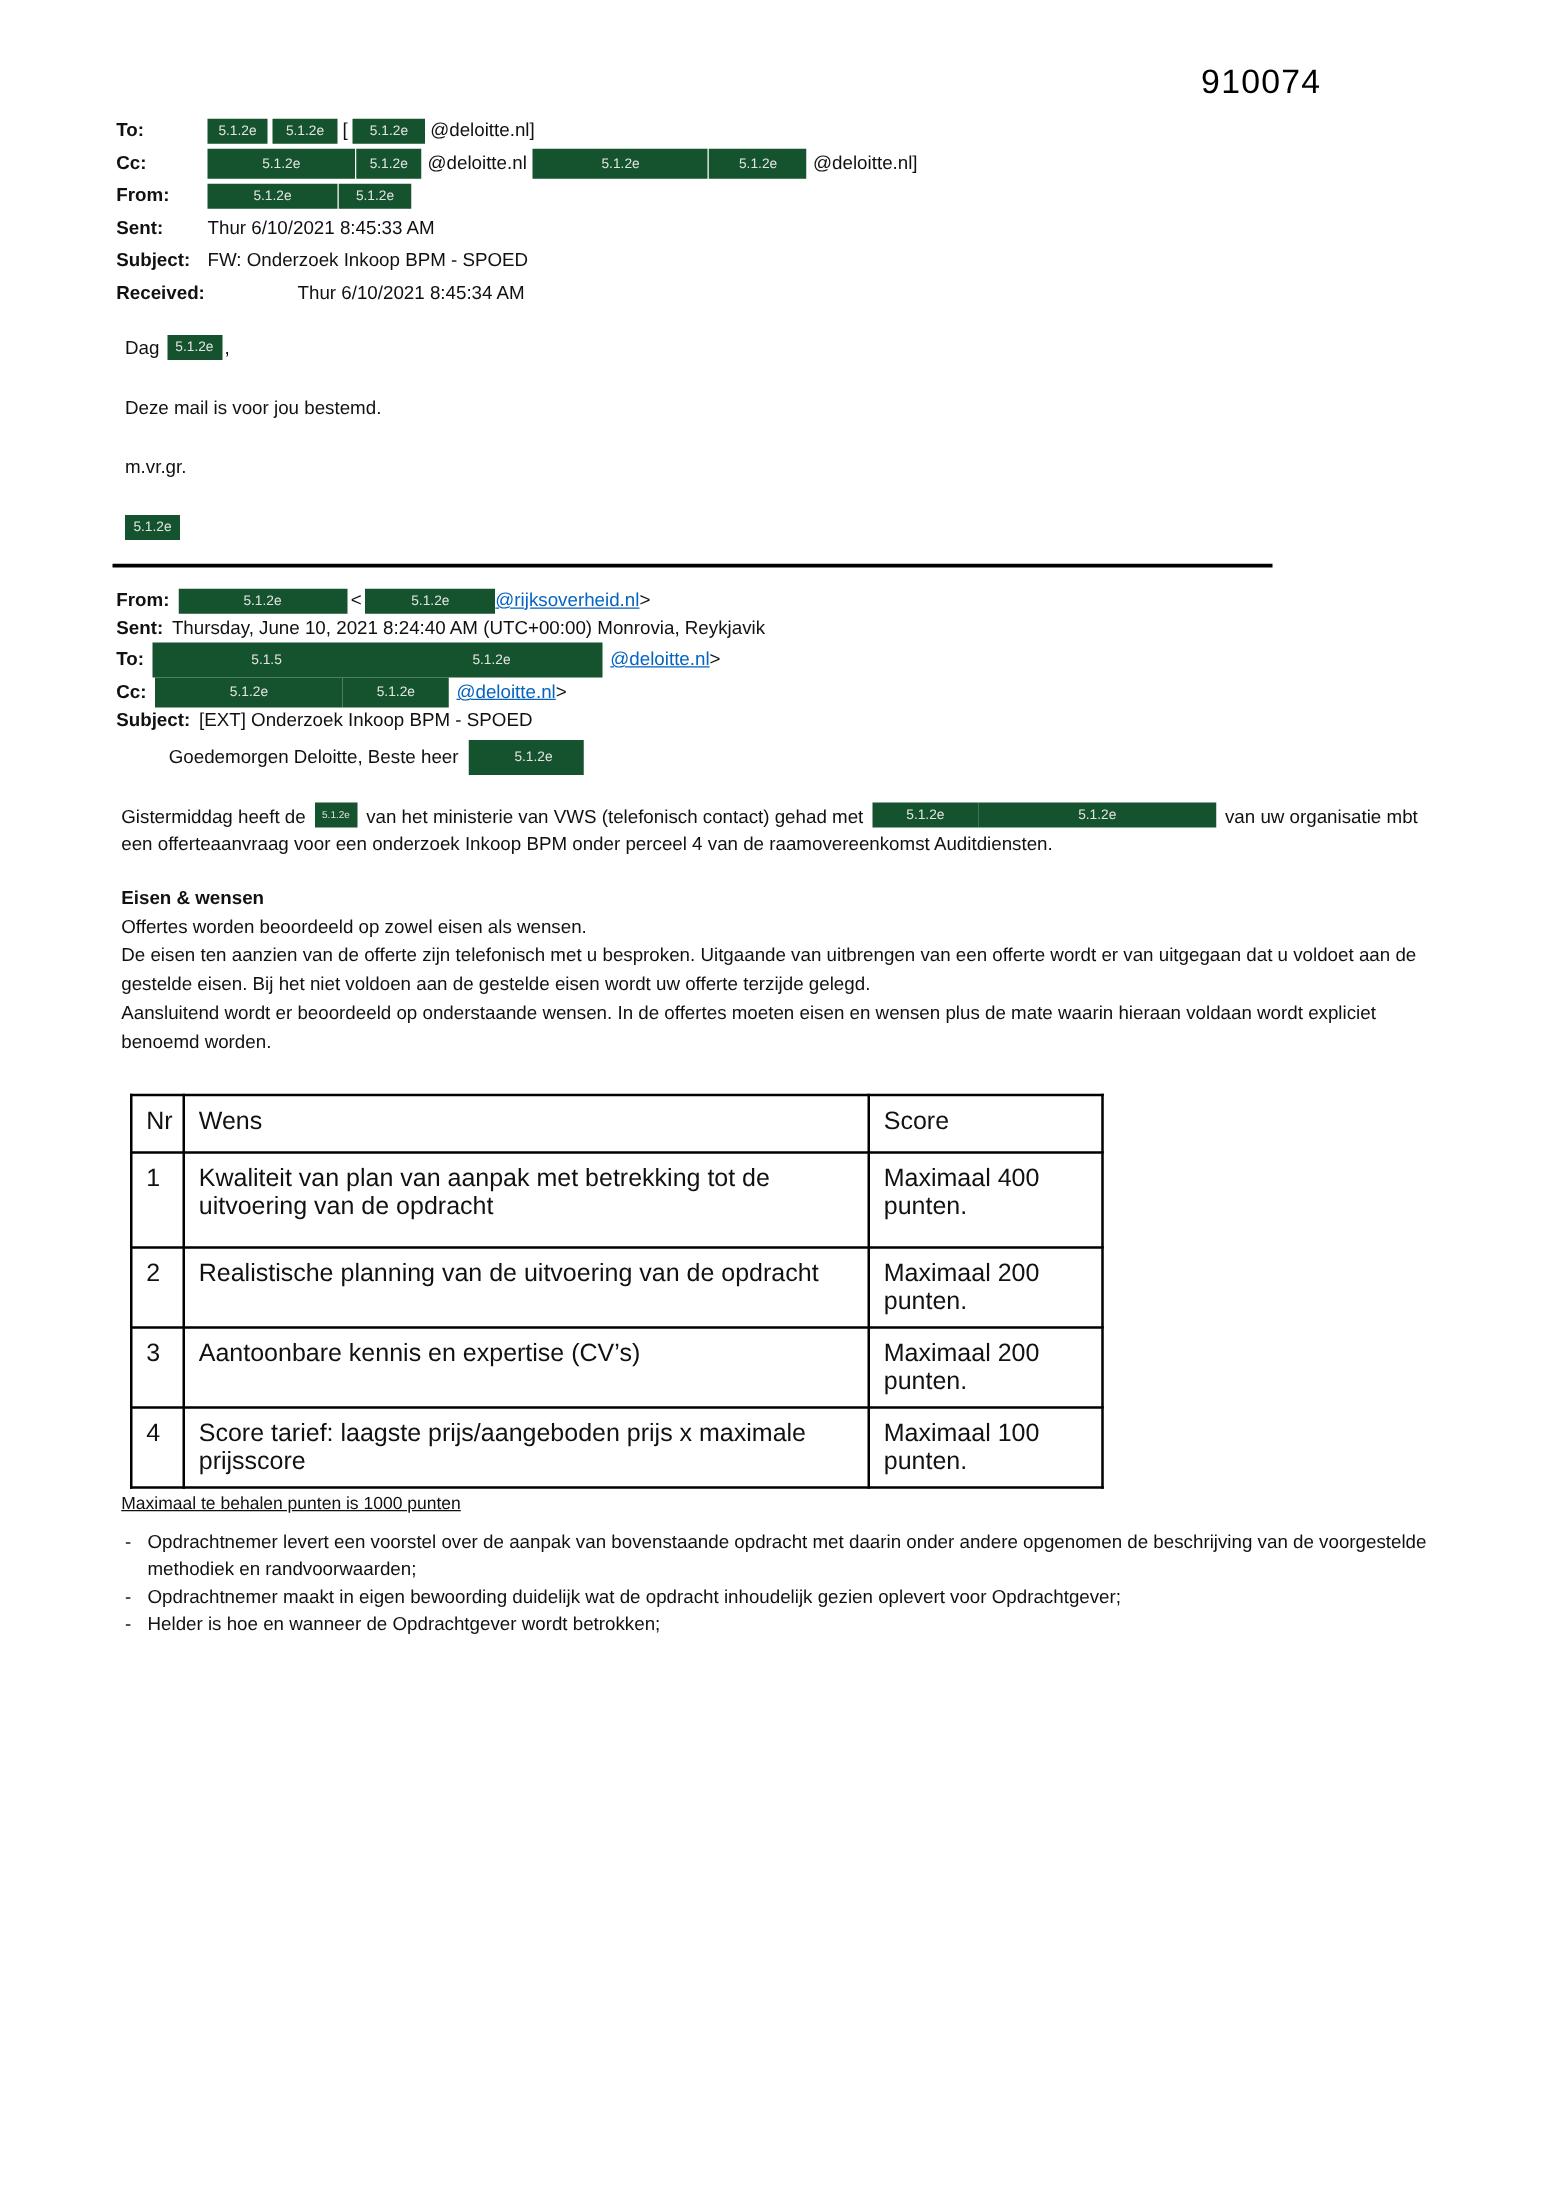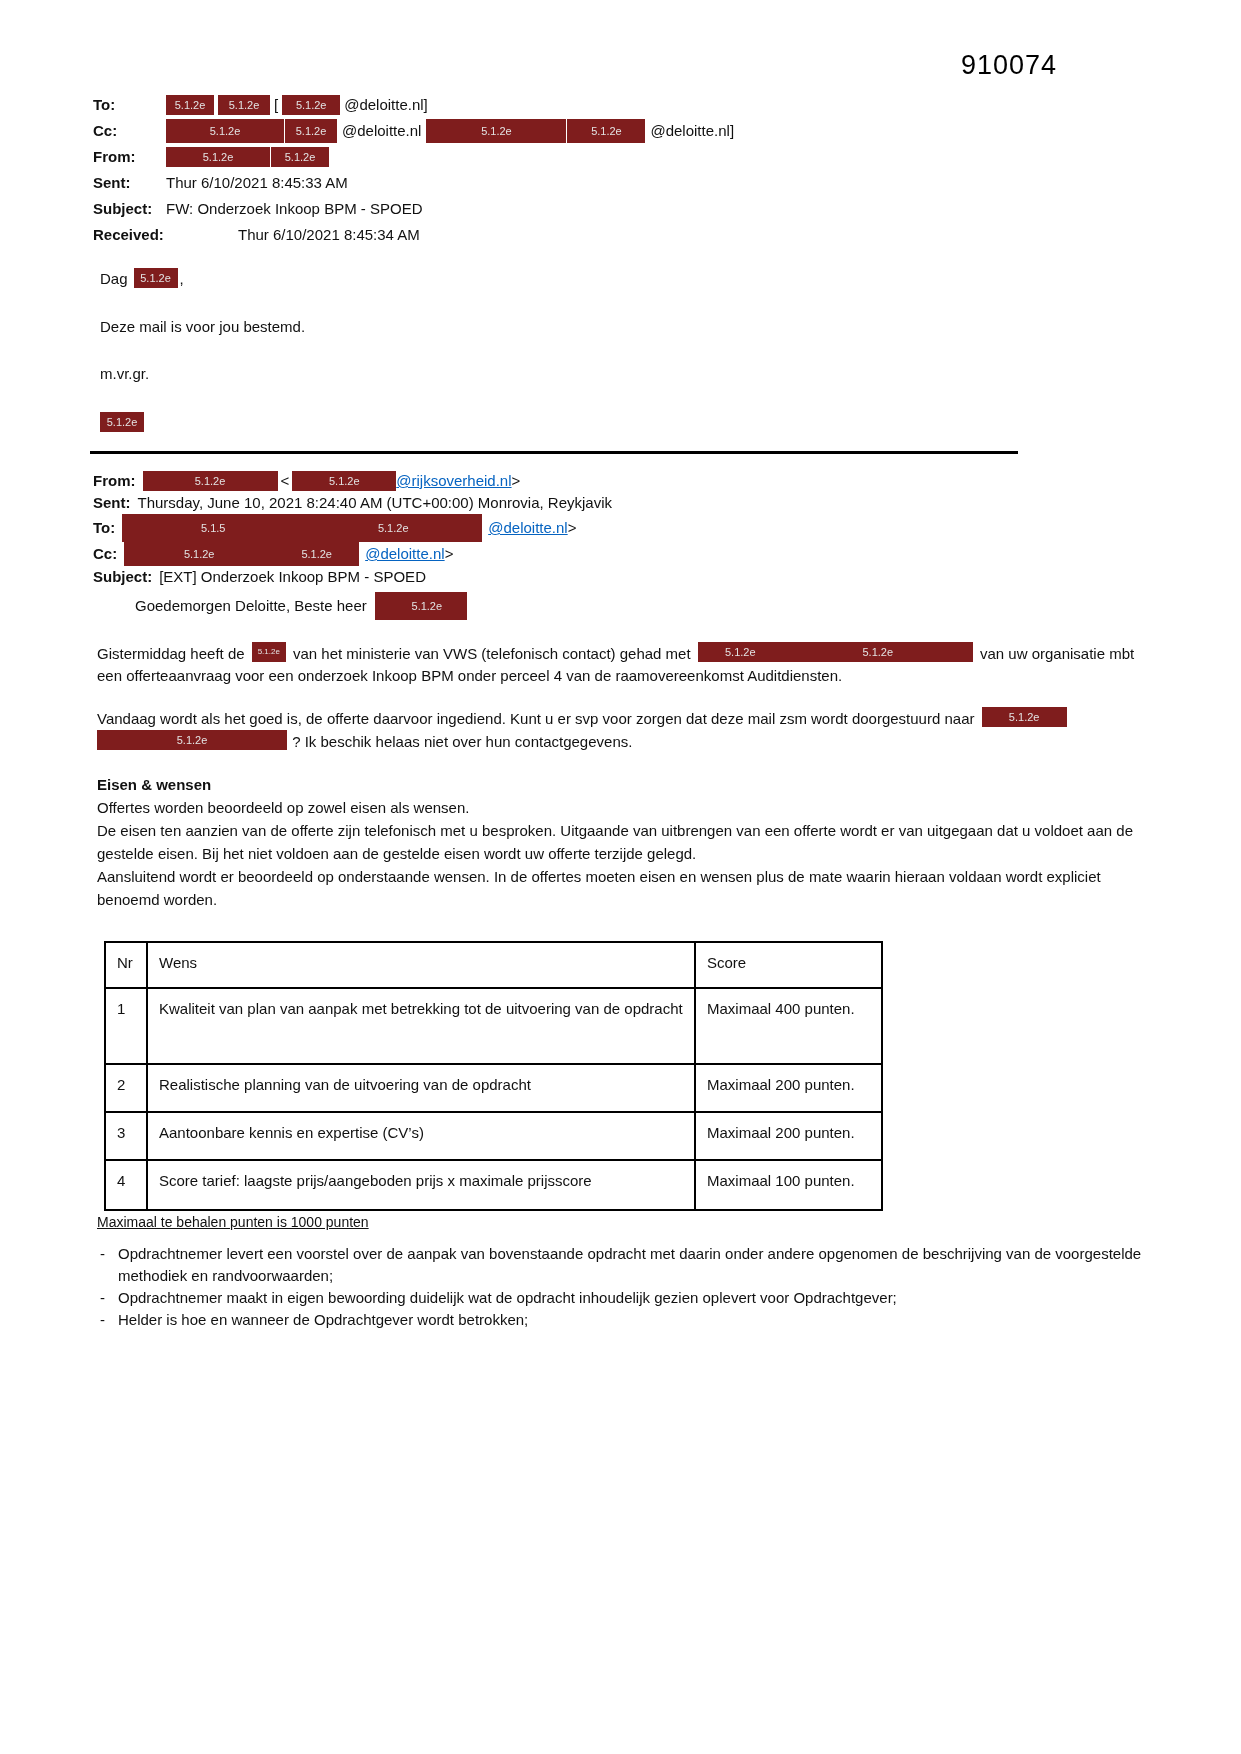--- a/index.html
+++ b/index.html
@@ -12,21 +12,21 @@
   .page { position:absolute; inset:0; background:#fff; overflow:hidden; }
 
   .doc-number {
     position:absolute; top:50px; right:184px;
     font-size:27px; letter-spacing:1px; color:#000;
   }
 
   
   .redact {
     display:inline-flex; align-items:center; justify-content:center;
-    background:#7f1d1d; color:#e3e3e3;
+    background:#14532d; color:#e3e3e3;
     font-size:11px; height:20px; vertical-align:middle;
     overflow:hidden; flex:none;
   }
   .redact.sm  { font-size:8px; }
   .redact.h24 { height:24px; }
   .redact.h28 { height:28px;padding-left:12px; }
   .w34{width:34px}.w44{width:44px}.w48{width:48px}.w52{width:52px}.w58{width:58px}
   .w78{width:78px}.w85{width:85px}.w92{width:92px}.w104{width:104px}.w118{width:118px}
   .w135{width:135px}.w140{width:140px}.w150{width:150px}.w170{width:170px}.w190{width:190px}
 
@@ -67,21 +67,21 @@
   .tight { margin-bottom:0 !important; line-height:23px; }
 
   
   .score-table {
     border-collapse:collapse; margin:30px 0 0 7px;
     table-layout:fixed; width:777px;
   }
   .score-table th, .score-table td {
     border:2px solid #000; vertical-align:top;
     padding:9px 11px; font-weight:normal; text-align:left;
-    font-size:15px; line-height:22px;
+    font-size:20px; line-height:22px;
   }
   .col-nr { width:42px; }
   .col-wens { width:548px; }
   .col-score { width:187px; }
   .row-head th { height:46px; }
   .row-1 td { height:76px; }
   .row-2 td { height:48px; }
   .row-3 td { height:48px; }
   .row-4 td { height:50px; }
 
@@ -195,21 +195,20 @@
 
   <div class="body2">
 
     <div class="greeting">
       <span>Goedemorgen Deloitte, Beste heer</span>
       <span class="redact w92 h28">5.1.2e</span>
     </div>
 
     <p class="para"><span> Gistermiddag heeft de </span><span class="redact w34 sm">5.1.2e</span><span> van het ministerie van VWS (telefonisch contact) gehad met </span><span class="redact w85" style="margin-right:0">5.1.2e</span><span class="redact w190" style="margin-left:0">5.1.2e</span><span> van uw organisatie mbt een offerteaanvraag voor een onderzoek Inkoop BPM onder perceel 4 van de raamovereenkomst Auditdiensten. </span></p>
 
-    <p class="para"><span> Vandaag wordt als het goed is, de offerte daarvoor ingediend. Kunt u er svp voor zorgen dat deze mail zsm wordt doorgestuurd naar </span><span class="redact w85" style="margin-right:0">5.1.2e</span><span class="redact w190" style="margin-left:0">5.1.2e</span><span style="margin-left:-2px"> ? Ik beschik helaas niet over hun contactgegevens. </span></p>
 
 
     <p class="tight bold-head">Eisen &amp; wensen</p>
     <p class="tight">Offertes worden beoordeeld op zowel eisen als wensen.</p>
     <p class="tight">De eisen ten aanzien van de offerte zijn telefonisch met u besproken. Uitgaande van uitbrengen van een offerte wordt er van uitgegaan dat u voldoet aan de gestelde eisen. Bij het niet voldoen aan de gestelde eisen wordt uw offerte terzijde gelegd.</p>
     <p class="tight">Aansluitend wordt er beoordeeld op onderstaande wensen. In de offertes moeten eisen en wensen plus de mate waarin hieraan voldaan wordt expliciet benoemd worden.</p>
 
     <table class="score-table">
       <colgroup>
           <col class="col-nr">

